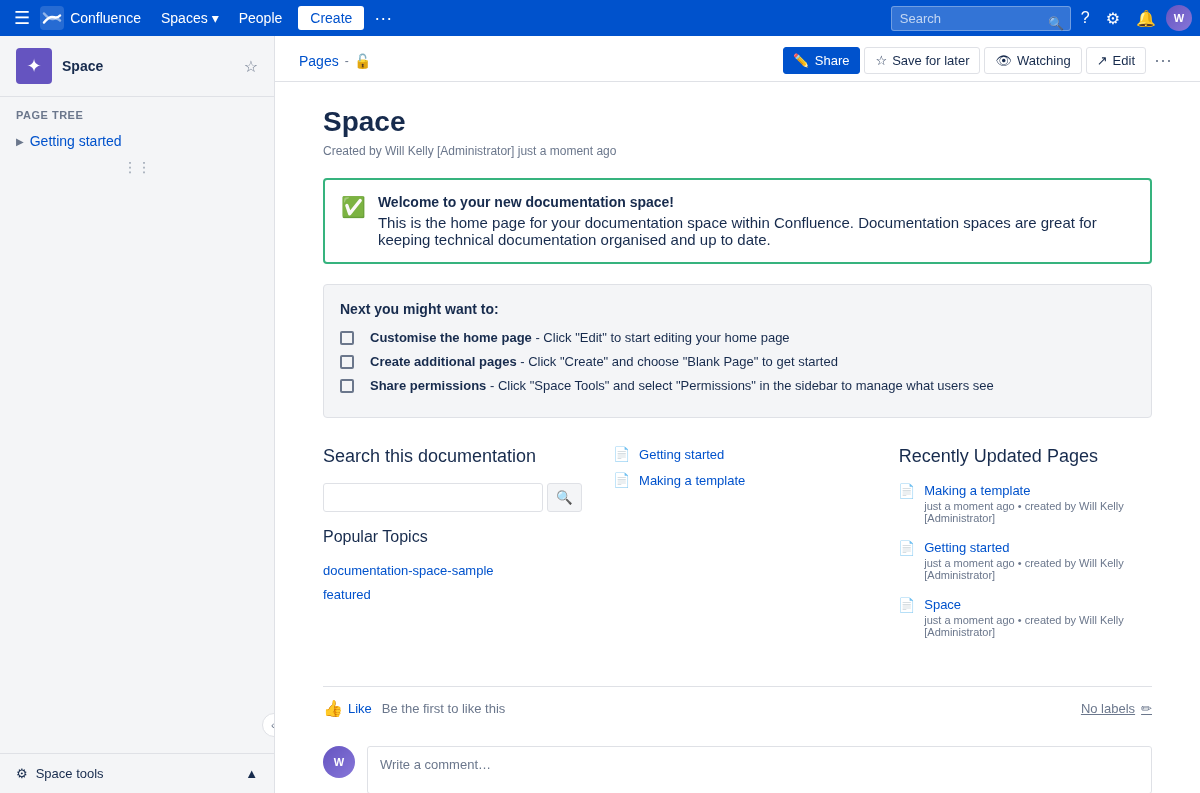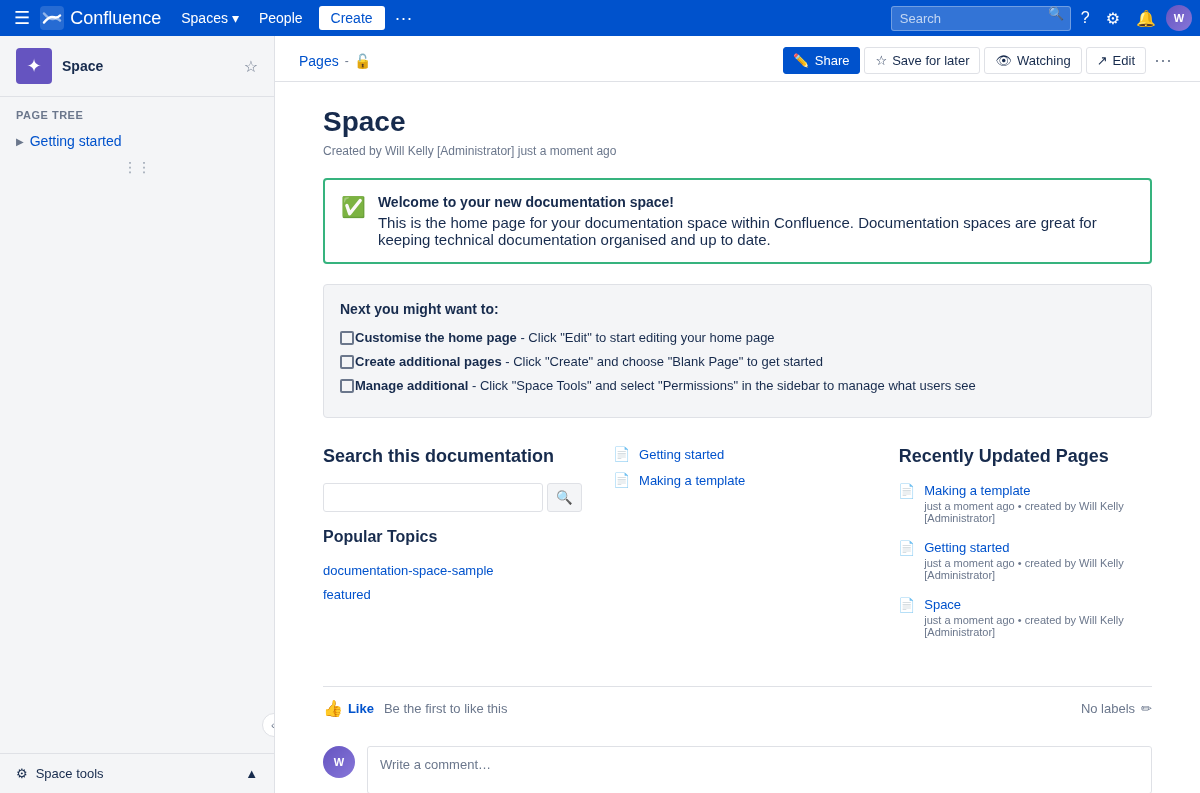--- a/index.html
+++ b/index.html
@@ -6,21 +6,21 @@
     body { font-family: -apple-system, BlinkMacSystemFont, 'Segoe UI', sans-serif; font-size: 14px; color: #172b4d; background: #fff; }
 
     
     .top-nav {
       display: flex; align-items: center; background: #0052cc; height: 36px;
       padding: 0 8px; gap: 4px; position: fixed; top: 0; left: 0; right: 0; z-index: 100;
     }
     .nav-hamburger { color: #fff; background: none; border: none; cursor: pointer; font-size: 18px; padding: 4px 6px; }
     .nav-logo { display: flex; align-items: center; gap: 6px; color: #fff; text-decoration: none; margin-right: 8px; }
     .nav-logo-icon { width: 24px; height: 24px; }
-    .nav-logo-text { font-size: 18px; font-weight: 500; color: #fff; }
+    .nav-logo-text { font-size: 14px; font-weight: 500; color: #fff; }
     .nav-btn {
       color: #fff; background: none; border: none; cursor: pointer;
       font-size: 14px; padding: 4px 8px; border-radius: 3px; display: flex; align-items: center; gap: 4px;
     }
     .nav-create {
       background: #fff; color: #0052cc; border: none; cursor: pointer;
       font-size: 14px; padding: 4px 12px; border-radius: 3px; font-weight: 500; margin-left: 4px;
     }
     .nav-more { color: #fff; background: none; border: none; cursor: pointer; font-size: 18px; padding: 4px 6px; }
     .nav-spacer { flex: 1; }
@@ -91,26 +91,26 @@
     }
     .welcome-check { color: #36b37e; font-size: 20px; flex-shrink: 0; margin-top: 1px; }
     .welcome-title { font-weight: 700; font-size: 14px; color: #172b4d; }
     .welcome-text { font-size: 15px; color: #172b4d; margin-top: 4px; }
 
     .next-steps-box {
       border: 1px solid #dfe1e6; border-radius: 4px; padding: 16px;
       margin-bottom: 28px; background: #f4f5f7;
     }
     .next-steps-title { font-size: 14px; font-weight: 600; margin-bottom: 12px; color: #172b4d; }
-    .checklist-item { display: flex; align-items: center; gap: 1px; margin-bottom: 8px; font-size: 13px; color: #172b4d; }
+    .checklist-item { display: flex; align-items: center; gap: 16px; margin-bottom: 8px; font-size: 13px; color: #172b4d; }
     .checklist-box { width: 14px; height: 14px; border: 2px solid #6b778c; border-radius: 2px; flex-shrink: 0; margin-top: 2px; }
 
     .three-col { display: grid; grid-template-columns: 1fr 1fr 1fr; gap: 32px; margin-bottom: 32px; }
 
-    .section-title { font-size: 18px; font-weight: 700; color: #172b4d; margin-bottom: 16px; }
+    .section-title { font-size: 18px; font-weight: 400; color: #172b4d; margin-bottom: 16px; }
 
     .search-doc-input-wrap { display: flex; gap: 4px; align-items: center; margin-bottom: 16px; }
     .search-doc-input {
       border: 1px solid #dfe1e6; border-radius: 3px; padding: 6px 10px;
       font-size: 13px; width: 220px; outline: none;
     }
     .search-doc-btn {
       background: #f4f5f7; border: 1px solid #dfe1e6; border-radius: 3px;
       padding: 6px 8px; cursor: pointer; color: #172b4d;
     }
@@ -122,23 +122,23 @@
     .popular-topics-list li { margin-bottom: 8px; }
     .popular-topics-list a { color: #0052cc; font-size: 13px; text-decoration: none; }
 
     .recent-item { margin-bottom: 16px; display: flex; gap: 8px; align-items: flex-start; }
     .recent-item-title { color: #0052cc; font-size: 13px; cursor: pointer; }
     .recent-item-meta { font-size: 11px; color: #6b778c; margin-top: 2px; }
 
     .page-footer-actions { display: flex; align-items: center; gap: 10px; padding: 12px 0; border-top: 1px solid #dfe1e6; margin-bottom: 16px; }
     .like-btn { display: flex; align-items: center; gap: 5px; cursor: pointer; color: #172b4d; font-size: 13px; background: none; border: none; }
     .like-thumb { color: #6b778c; font-size: 16px; }
-    .like-text { color: #0052cc; font-size: 13px; font-weight: bold; }
+    .like-text { color: #0052cc; font-size: 13px; }
     .be-first { font-size: 13px; color: #6b778c; text-align: right; }
-    .labels-section { margin-left: auto; display: flex; align-items: center; gap: 6px; font-size: 13px; color: #6b778c; }
+    .labels-section { margin-left: auto; display: flex; align-items: center; gap: 6px; font-size: 13px; color: #6b778c; text-decoration: underline; }
     .edit-labels-btn { color: #6b778c; cursor: pointer; }
 
     .comment-section { display: flex; gap: 12px; align-items: flex-start; margin-bottom: 16px; }
     .comment-avatar { width: 32px; height: 32px; border-radius: 50%; background: #6554c0; flex-shrink: 0; overflow: hidden; }
     .comment-input {
       flex: 1; border: 1px solid #dfe1e6; border-radius: 3px; padding: 10px 12px;
       font-size: 13px; color: #6b778c; min-height: 48px; cursor: text;
     }
 
     
@@ -164,21 +164,21 @@
   <button class="nav-btn">
     <span>Spaces</span>
     <span>▾</span>
   </button>
   <button class="nav-btn">
     <span>People</span>
   </button>
   <button class="nav-create">Create</button>
   <button class="nav-more">···</button>
   <div class="nav-spacer"></div>
-  <div style="position:relative; display:flex; align-items:flex-start;">
+  <div style="position:relative; display:flex; align-items:flex-end;">
     <input class="nav-search" placeholder="Search" style="">
     <span style="position:absolute;right:6px;color:rgba(255,255,255,0.7);font-size:13px;">🔍</span>
   </div>
   <button class="nav-icon-btn">?</button>
   <button class="nav-icon-btn">⚙</button>
   <button class="nav-icon-btn">🔔</button>
   <div class="nav-avatar">
     <div style="width:100%;height:100%;background:linear-gradient(135deg,#6554c0,#8777d9);display:flex;align-items:center;justify-content:center;color:#fff;font-size:11px;font-weight:600;">W</div>
   </div>
 </nav>
@@ -263,21 +263,21 @@
         <div class="checklist-item">
           <div class="checklist-box"></div>
           <span><strong>Customise the home page</strong> - Click "Edit" to start editing your home page</span>
         </div>
         <div class="checklist-item">
           <div class="checklist-box"></div>
           <span><strong>Create additional pages</strong> - Click "Create" and choose "Blank Page" to get started</span>
         </div>
         <div class="checklist-item">
           <div class="checklist-box"></div>
-          <span><strong>Manage additional</strong> - Click "Space Tools" and select "Permissions" in the sidebar to manage what users see</span>
+          <span><strong>Share permissions</strong> - Click "Space Tools" and select "Permissions" in the sidebar to manage what users see</span>
         </div>
       </div>
 
       <div class="three-col">
 
         <div>
           <div class="section-title">Search this documentation</div>
           <div class="search-doc-input-wrap">
             <input class="search-doc-input" type="text" style="">
             <button class="search-doc-btn">🔍</button>

